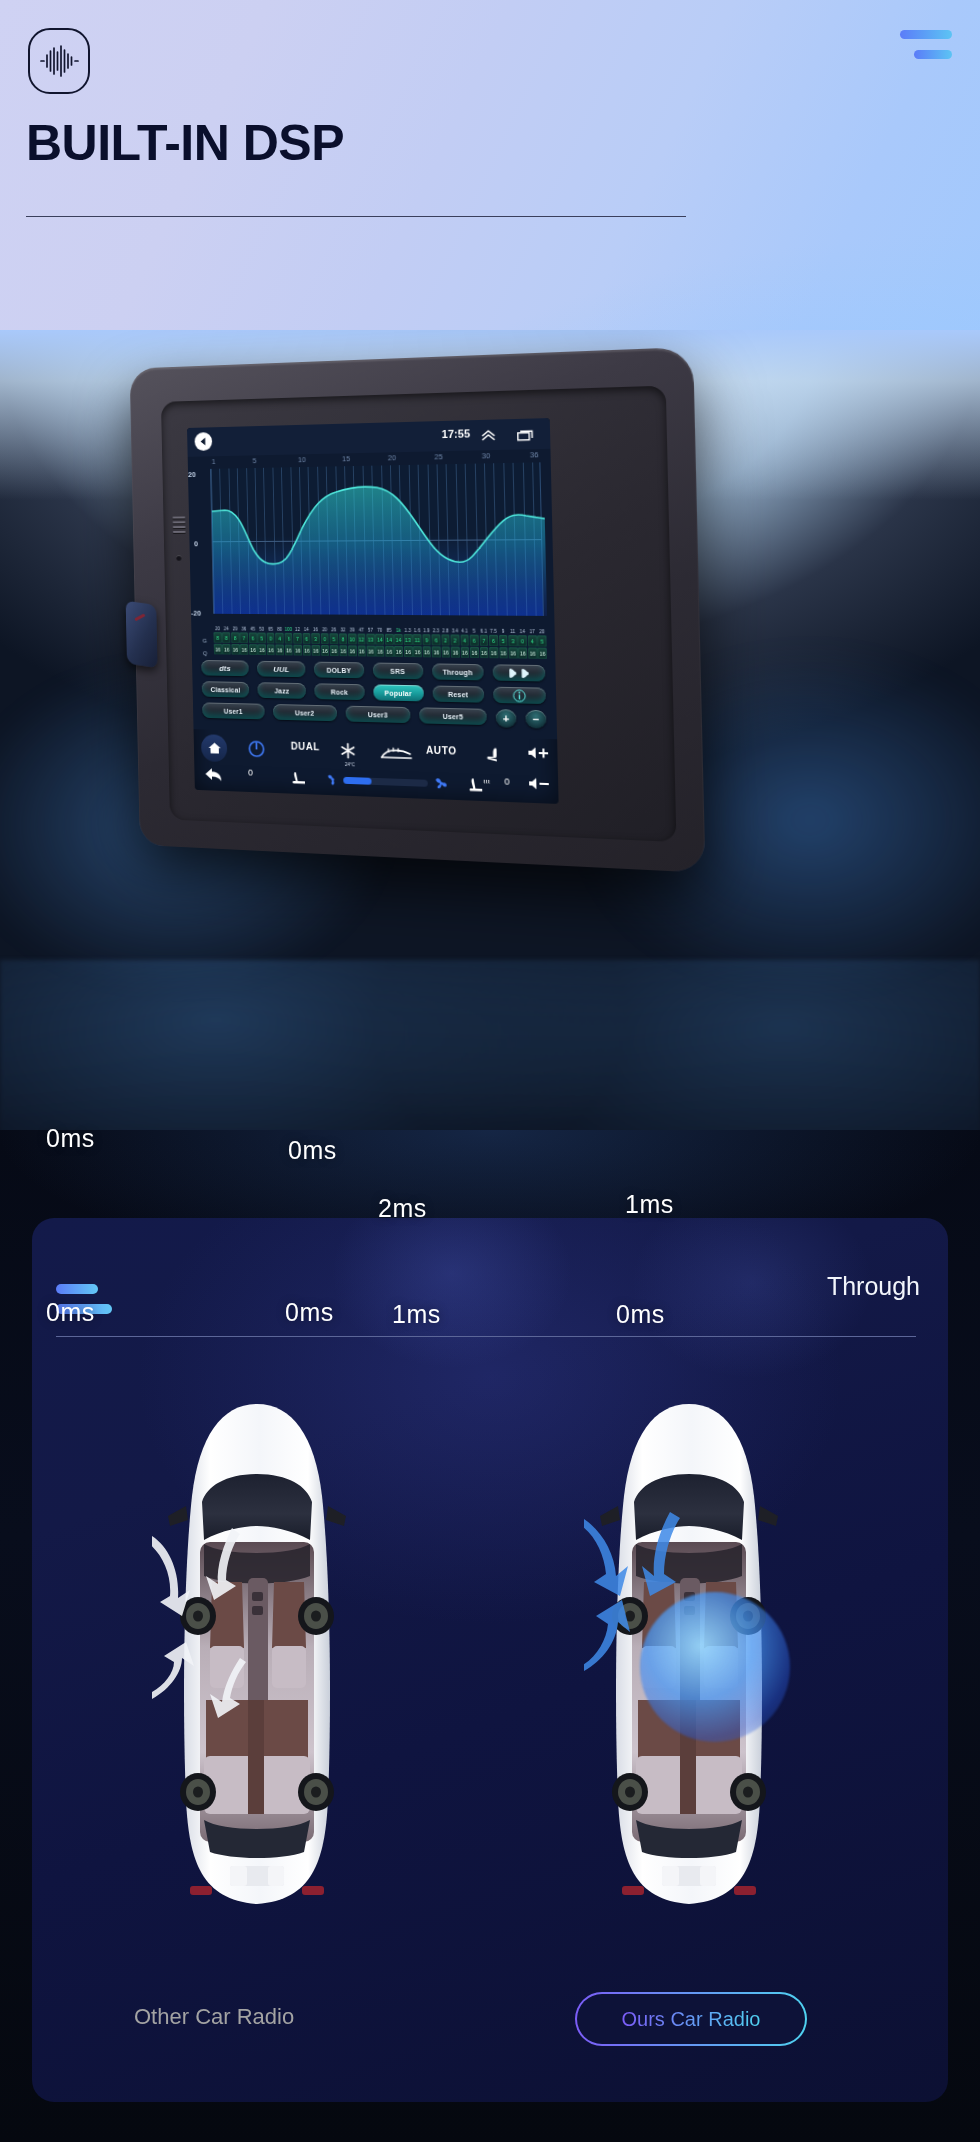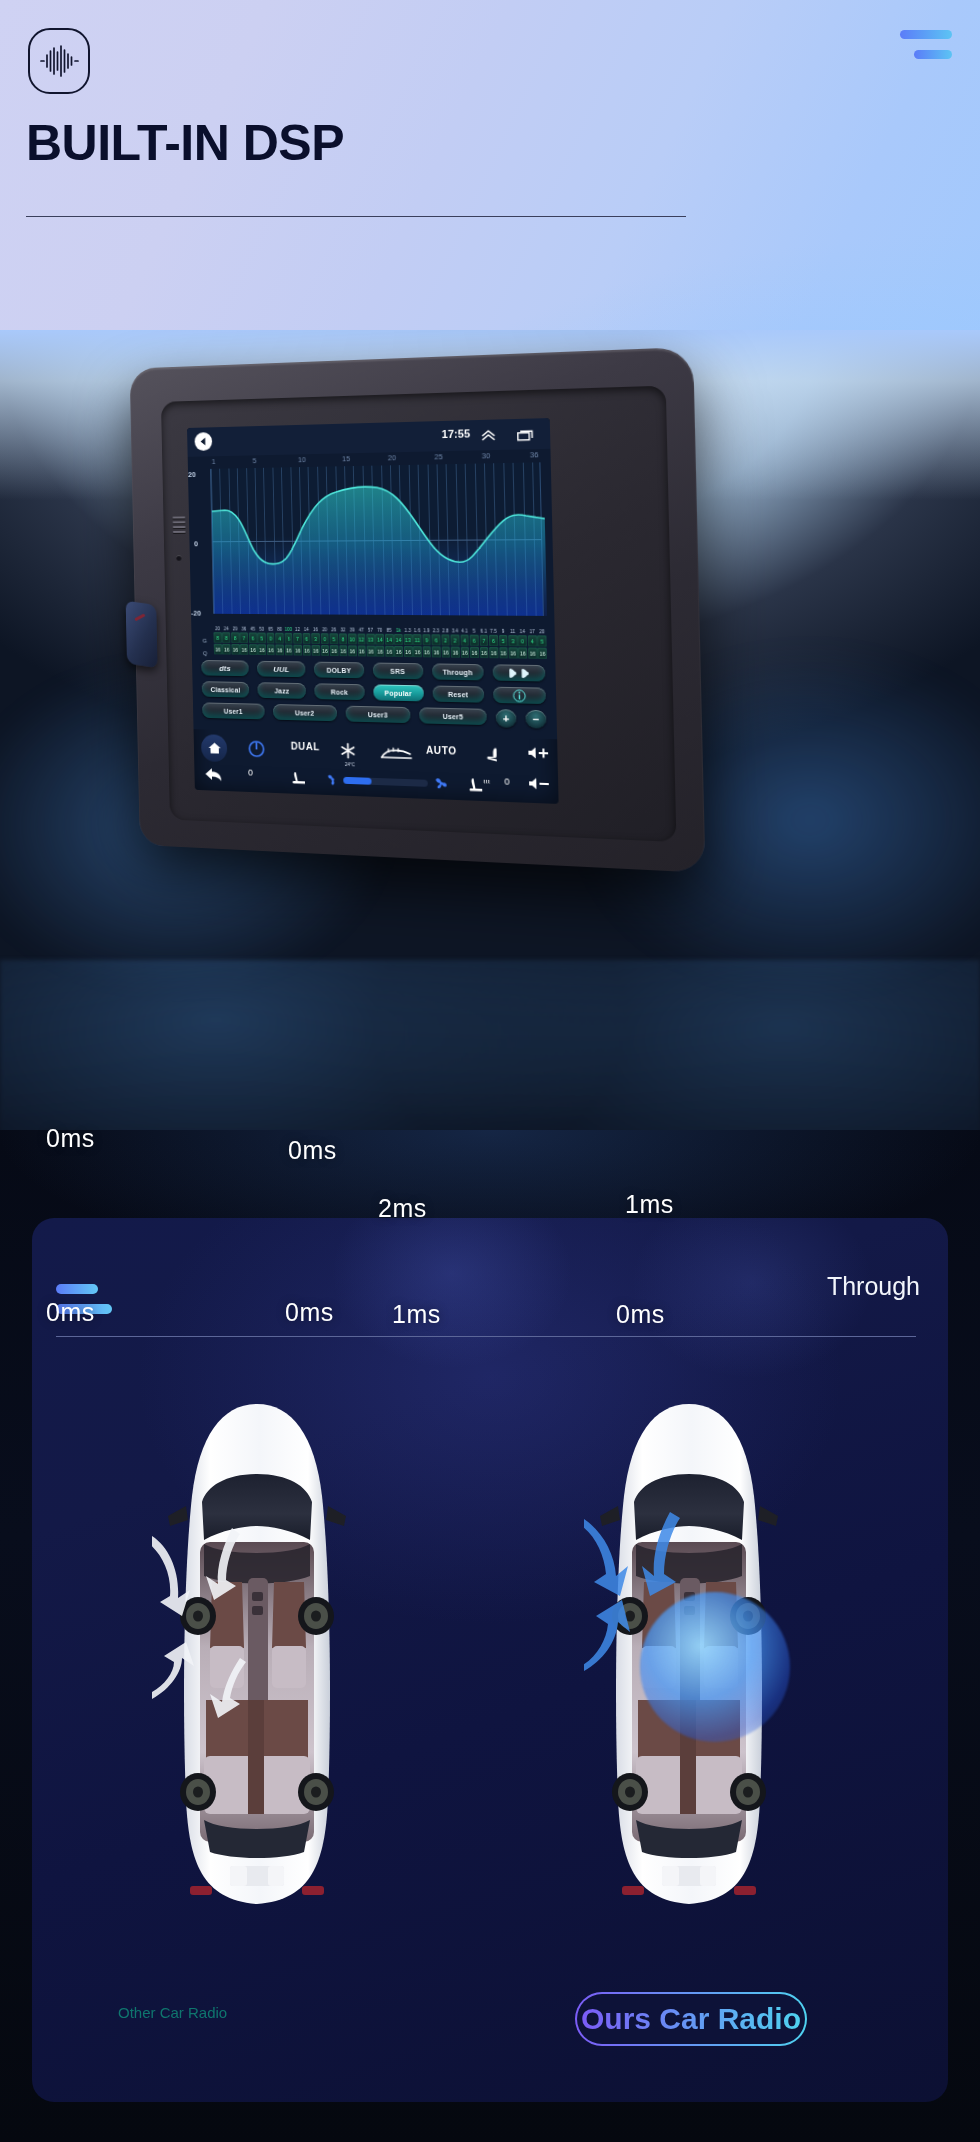--- a/index.html
+++ b/index.html
@@ -252,33 +252,33 @@
     text-shadow:0 0 10px rgba(0,0,0,.45);
   }
 
   .focus-sphere {
     position:absolute; left:640px; top:1594px; width:150px; height:150px; border-radius:50%;
     background:radial-gradient(circle at 40% 36%, rgba(150,215,255,.92) 0%, rgba(70,150,245,.72) 40%, rgba(40,90,220,.42) 70%, rgba(30,60,180,0) 100%);
     filter:blur(1px);
   }
 
   .bottom-label {
-    position:absolute; color:#0f766e; font-size:15px;
+    position:absolute; color:#a3a3a3; font-size:22px;margin-left:16px;
   }
   .ours-pill {
     position:absolute; left:575px; top:1992px; width:232px; height:54px;
     border-radius:27px; padding:2px;
     background:linear-gradient(90deg,#7b5cf7 0%,#4fd2f0 100%);
   }
   .ours-pill-in {
     width:100%; height:100%; border-radius:25px; background:#0d1238;
     display:flex; align-items:center; justify-content:center;
   }
   .ours-txt {
-    font-size:30px; font-weight:700;
+    font-size:20px; font-weight:400;
     background:linear-gradient(90deg,#7b5cf7 0%,#4fd2f0 100%);
     -webkit-background-clip:text; background-clip:text; color:transparent;
   }
 </style>
 </head>
 <body>
 
 <div class="page">
 
   <div class="hero">

